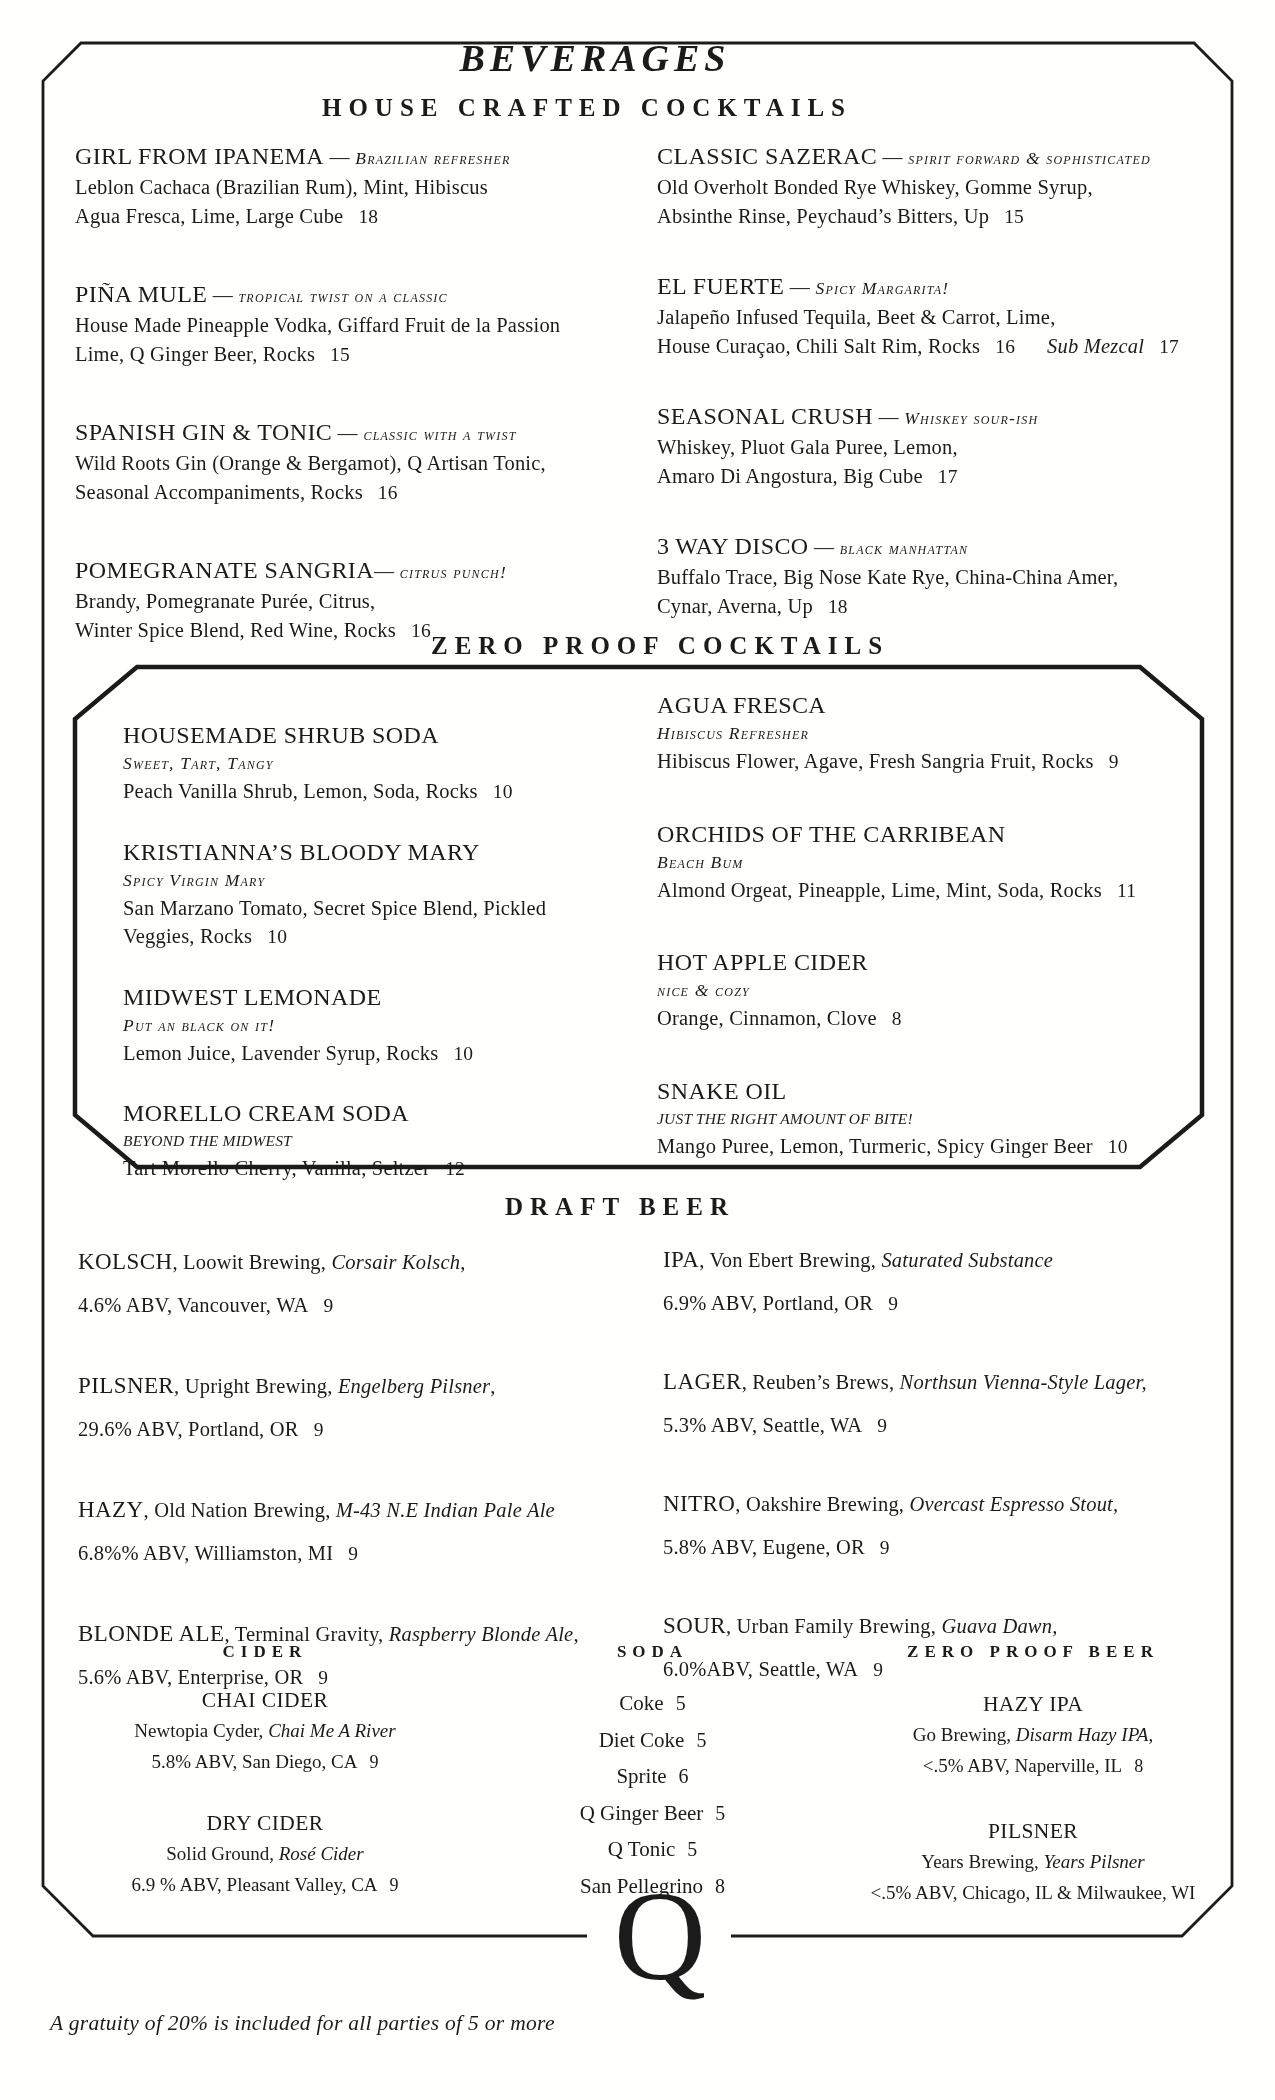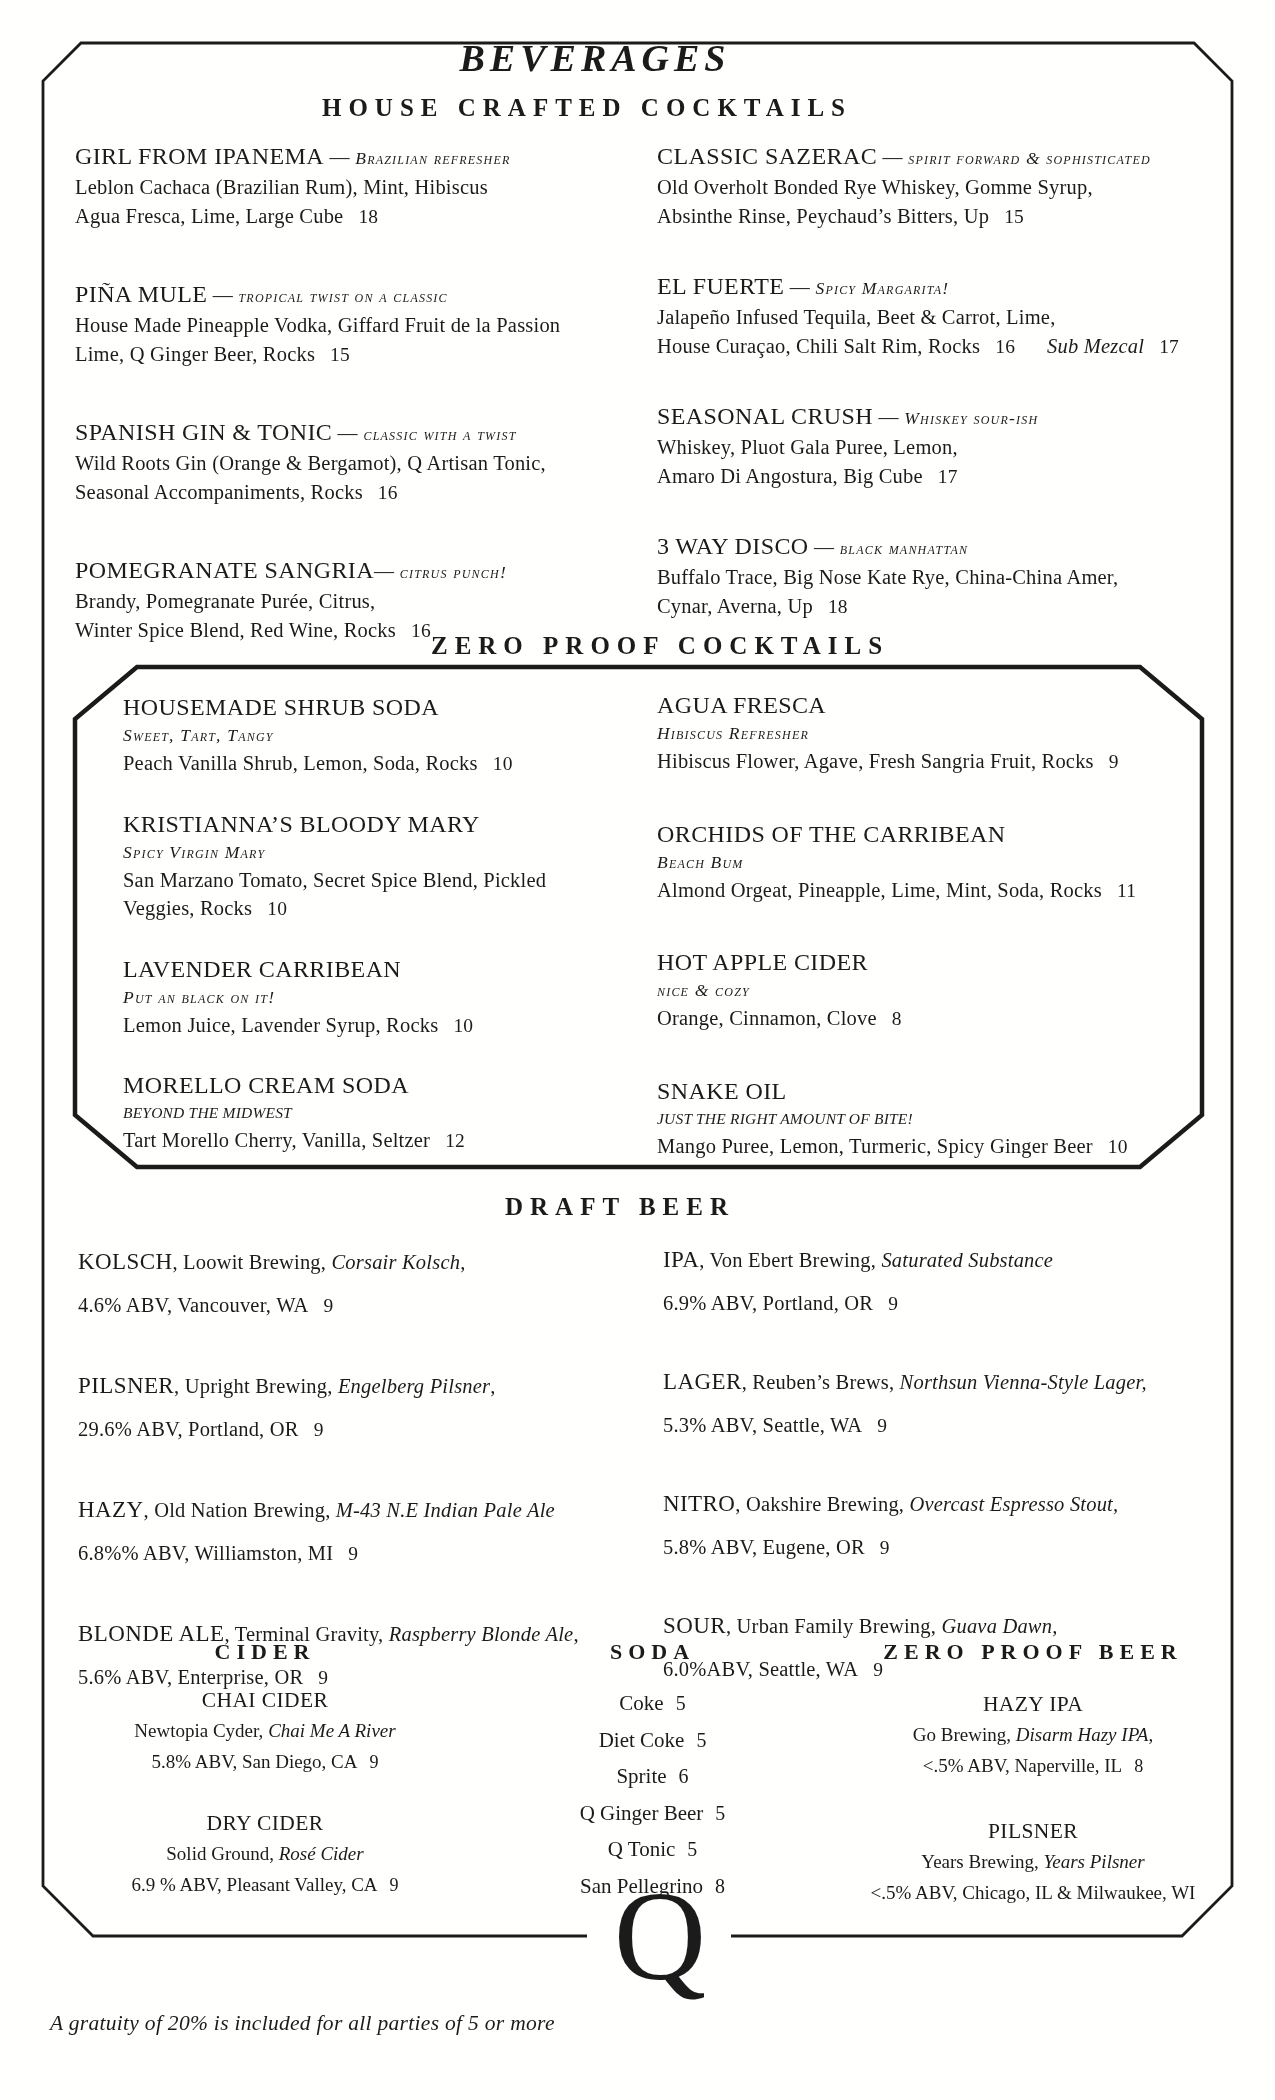--- a/index.html
+++ b/index.html
@@ -26,21 +26,21 @@
   .col { position:absolute; }
   #hc-left  { left:75px;  top:141px;  width:565px; }
   #hc-right { left:657px; top:141px;  width:575px; }
   #zp-left  { left:123px; top:692px;  width:530px; }
   #zp-right { left:657px; top:690px;  width:545px; }
   #db-left  { left:78px;  top:1240px; width:570px; }
   #db-right { left:663px; top:1238px; width:580px; }
 
   .item { margin-bottom:48px; }
   #hc-right .item { margin-bottom:40px; }
-  #zp-left  .item { margin-bottom:30px; }
+  #zp-left  .item { margin-bottom:30px;margin-top:28px; }
   #zp-right .item { margin-bottom:42px; }
 
   .item-head { font-size:24px; letter-spacing:0.4px; line-height:30px; }
   .iname { font-size:24px; }
   .dash  { font-size:20px; }
   .tag {
     font-size:17.5px; font-style:italic; font-variant:small-caps;
     letter-spacing:1.2px;
   }
   .tagline-line { line-height:26px; }
@@ -52,21 +52,21 @@
 
   .beer .bline { font-size:20.5px; line-height:43px; letter-spacing:0.2px; }
   .beer { margin-bottom:37px; }
   #db-right .beer { margin-bottom:35px; }
   .bn { font-size:23px; letter-spacing:0.4px; }
 
   .bottom-col { position:absolute; text-align:center; }
   #col-cider { left:70px;  top:1637px; width:390px; }
   #col-soda  { left:500px; top:1637px; width:305px; }
   #col-zpb   { left:828px; top:1637px; width:410px; }
-  .bottom-col h3 { font-size:22px; font-weight:bold; letter-spacing:6px; line-height:30px; }
+  .bottom-col h3 { font-size:17px; font-weight:bold; letter-spacing:6px; line-height:30px; }
   #col-cider h3 { margin-bottom:18px; }
   #col-soda  h3 { margin-bottom:18px; }
   #col-zpb   h3 { margin-bottom:22px; }
   .bentry { margin-bottom:30px; }
   #col-zpb .bentry { margin-bottom:34px; }
   .bsub { font-size:21.5px; letter-spacing:0.4px; line-height:30px; }
   .bl { font-size:19px; line-height:31px; }
   .bl .price { margin-left:12px; }
   .soda-row { font-size:21px; line-height:36.5px; }
   .soda-row .price { margin-left:12px; }
@@ -146,21 +146,21 @@
         <div class="tagline-line"><span class="tag">Sweet, Tart, Tangy</span></div>
         <div class="desc"><span>Peach Vanilla Shrub, Lemon, Soda, Rocks</span><span class="price">10</span></div>
       </div>
       <div class="item">
         <div class="item-head"><span class="iname">KRISTIANNA’S BLOODY MARY</span></div>
         <div class="tagline-line"><span class="tag">Spicy Virgin Mary</span></div>
         <div class="desc"><span>San Marzano Tomato, Secret Spice Blend, Pickled</span></div>
         <div class="desc"><span>Veggies, Rocks</span><span class="price">10</span></div>
       </div>
       <div class="item">
-        <div class="item-head"><span class="iname">LAVENDER CARRIBEAN</span></div>
+        <div class="item-head"><span class="iname">MIDWEST LEMONADE</span></div>
         <div class="tagline-line"><span class="tag">Put an black on it!</span></div>
         <div class="desc"><span>Lemon Juice, Lavender Syrup, Rocks</span><span class="price">10</span></div>
       </div>
       <div class="item">
         <div class="item-head"><span class="iname">MORELLO CREAM SODA</span></div>
         <div class="tagline-line"><span class="tag caps">BEYOND THE MIDWEST</span></div>
         <div class="desc"><span>Tart Morello Cherry, Vanilla, Seltzer</span><span class="price">12</span></div>
       </div>
     </div>
   <div class="col" id="zp-right">

